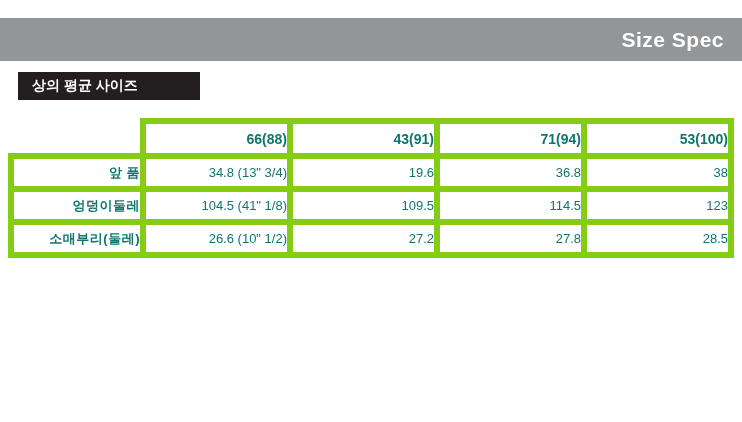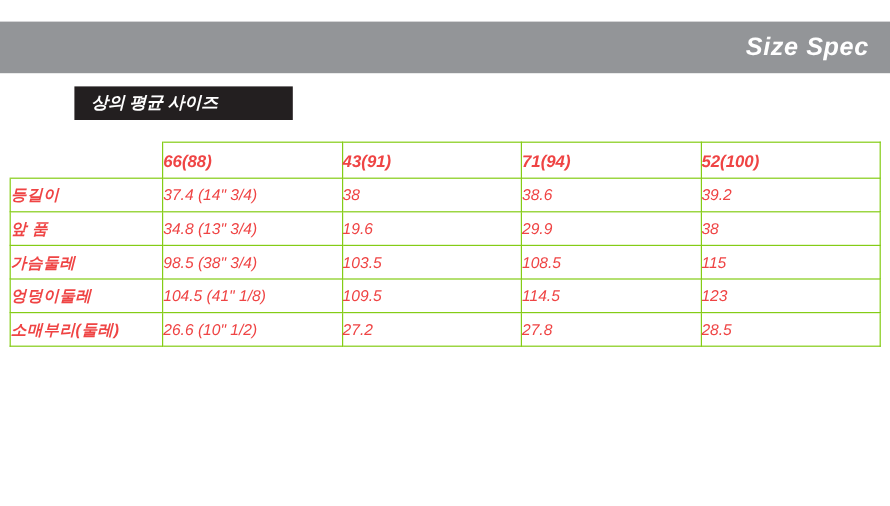--- a/index.html
+++ b/index.html
@@ -10,21 +10,20 @@
   body {
     font-family: "Liberation Sans", sans-serif;
   }
   .page {
     position: relative;
     width: 742px;
     height: 422px;
     background: #ffffff;
     box-sizing: border-box;
     overflow: hidden;
-    font-style: italic;
   }
   
   .header-band {
     position: absolute;
     left: 0;
     top: 18px;
     width: 742px;
     height: 43px;
     background: #939598;
   }
@@ -46,42 +45,41 @@
     width: 182px;
     height: 28px;
     background: #231f20;
     color: #ffffff;
     font-size: 14px;
     font-weight: bold;
     display: flex;
     align-items: center;
     padding-left: 14px;
     box-sizing: border-box;
-    margin-left: 44px;
   }
   
   .table-wrap {
     position: absolute;
     left: 8px;
     top: 118px;
     width: 726px;
   }
   table.size-table {
     border-collapse: collapse;
     width: 726px;
     table-layout: fixed;
   }
   table.size-table td,
   table.size-table th {
-    border: 1px solid #84cc16;
+    border: 6px solid #84cc16;
     height: 27px;
     font-size: 13px;
-    text-align: left;
+    text-align: right;
     vertical-align: middle;
-    color: #ef4444;
+    color: #0f766e;
     padding: 0;
   }
   table.size-table thead th {
     font-weight: bold;
     font-size: 14px;
     height: 29px;
   }
   .col-label {
     width: 126px;
     font-weight: bold;
@@ -113,44 +111,30 @@
   <div class="section-label">상의 평균 사이즈</div>
 
   <div class="table-wrap">
     <table class="size-table">
       <thead>
         <tr>
           <th class="corner-cell blank col-label"></th>
           <th>66(88)</th>
           <th>43(91)</th>
           <th>71(94)</th>
-          <th>52(100)</th>
+          <th>53(100)</th>
         </tr>
       </thead>
       <tbody>
         <tr>
-          <td class="col-label">등길이</td>
-          <td class="val-cell">37.4 (14" 3/4)</td>
-          <td class="val-cell">38</td>
-          <td class="val-cell">38.6</td>
-          <td class="val-cell">39.2</td>
-        </tr>
-        <tr>
           <td class="col-label">앞 품</td>
           <td class="val-cell">34.8 (13" 3/4)</td>
           <td class="val-cell">19.6</td>
-          <td class="val-cell">29.9</td>
+          <td class="val-cell">36.8</td>
           <td class="val-cell">38</td>
-        </tr>
-        <tr>
-          <td class="col-label">가슴둘레</td>
-          <td class="val-cell">98.5 (38" 3/4)</td>
-          <td class="val-cell">103.5</td>
-          <td class="val-cell">108.5</td>
-          <td class="val-cell">115</td>
         </tr>
         <tr>
           <td class="col-label">엉덩이둘레</td>
           <td class="val-cell">104.5 (41" 1/8)</td>
           <td class="val-cell">109.5</td>
           <td class="val-cell">114.5</td>
           <td class="val-cell">123</td>
         </tr>
         <tr>
           <td class="col-label">소매부리(둘레)</td>

